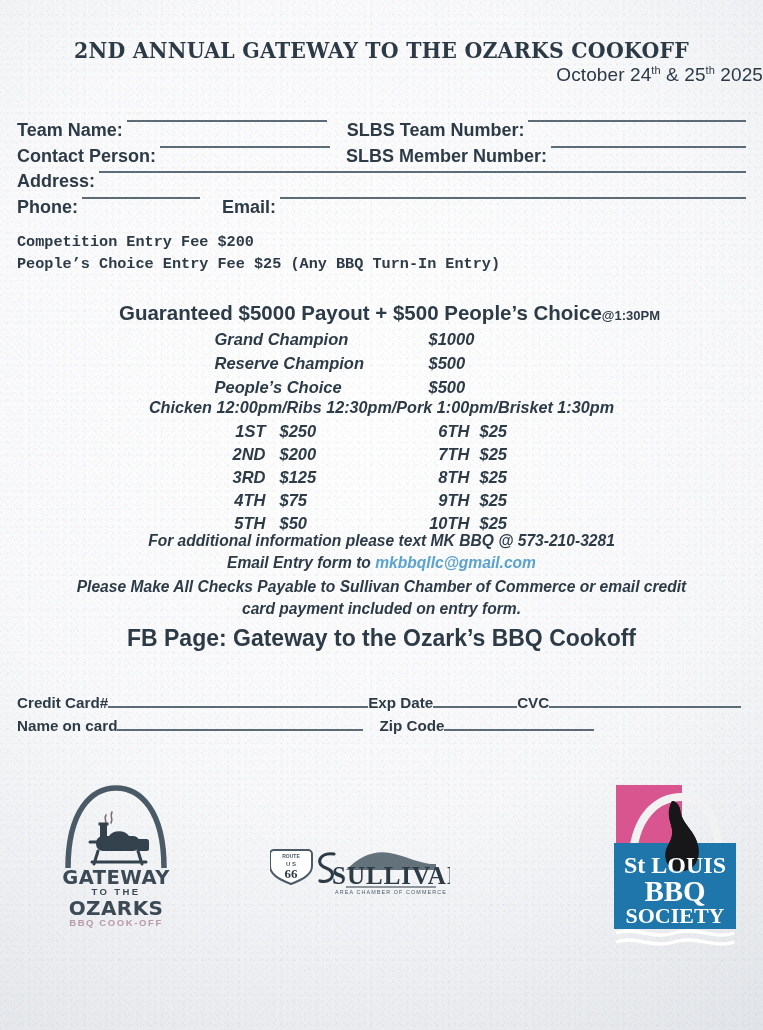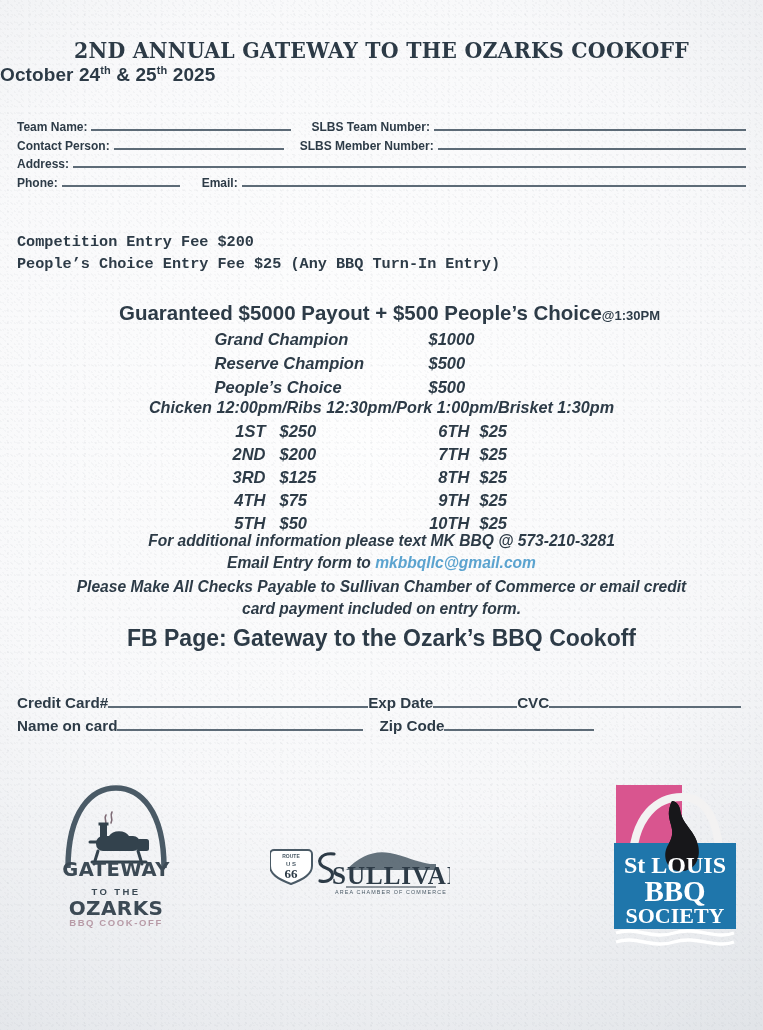--- a/index.html
+++ b/index.html
@@ -51,35 +51,35 @@
     font-family: "DejaVu Serif", serif;
     font-weight: bold;
     font-size: 20.5px;
     letter-spacing: .2px;
     color: #2c3a46;
     white-space: nowrap;
     transform: scaleY(1.12);
   }
   .subtitle {
     top: 64px; left: 0; right: 0;
-    text-align: left;
-    font-weight: bold;
+    text-align: right;
+    font-weight: normal;
     font-size: 19px;
     letter-spacing: .1px;
     color: #2c3a46;
   }
   .subtitle sup { font-size: 11px; }
 
   
   .formblock { top: 120px; left: 17px; right: 17px; }
   .formrow {
     display: flex;
-    align-items: flex-end;
-    font-weight: bold;
-    font-size: 12px;
+    align-items: flex-start;
+    font-weight: bold;
+    font-size: 18px;
     margin-bottom: 4.5px;
     white-space: nowrap;
   }
   .lbl { flex: none; }
   .rule {
     display: inline-block;
     border-bottom: 2px solid #5d6b77;
     height: 0;
     margin: 0 0 3px 4px;
   }
@@ -180,21 +180,21 @@
     margin-bottom: 6px;
     white-space: nowrap;
   }
 
   
   .logo-gateway { top: 782px; left: 52px; width: 128px; height: 148px; }
   .gw-arch { position: absolute; top: 0; left: 10px; width: 108px; height: 86px; }
   .gw-smoker { position: absolute; top: 28px; left: 24px; width: 80px; height: 56px; }
   .gw-txt { position: absolute; left: 0; right: 0; text-align: center; }
   .gw-main {
-    top: 76px;
+    top: 84px;
     font-family: "DejaVu Sans", sans-serif;
     font-weight: bold;
     font-size: 19.5px;
     letter-spacing: .5px;
     color: #3c4a55;
   }
   .gw-tothe {
     top: 104px;
     font-weight: bold;
     font-size: 9.5px;

